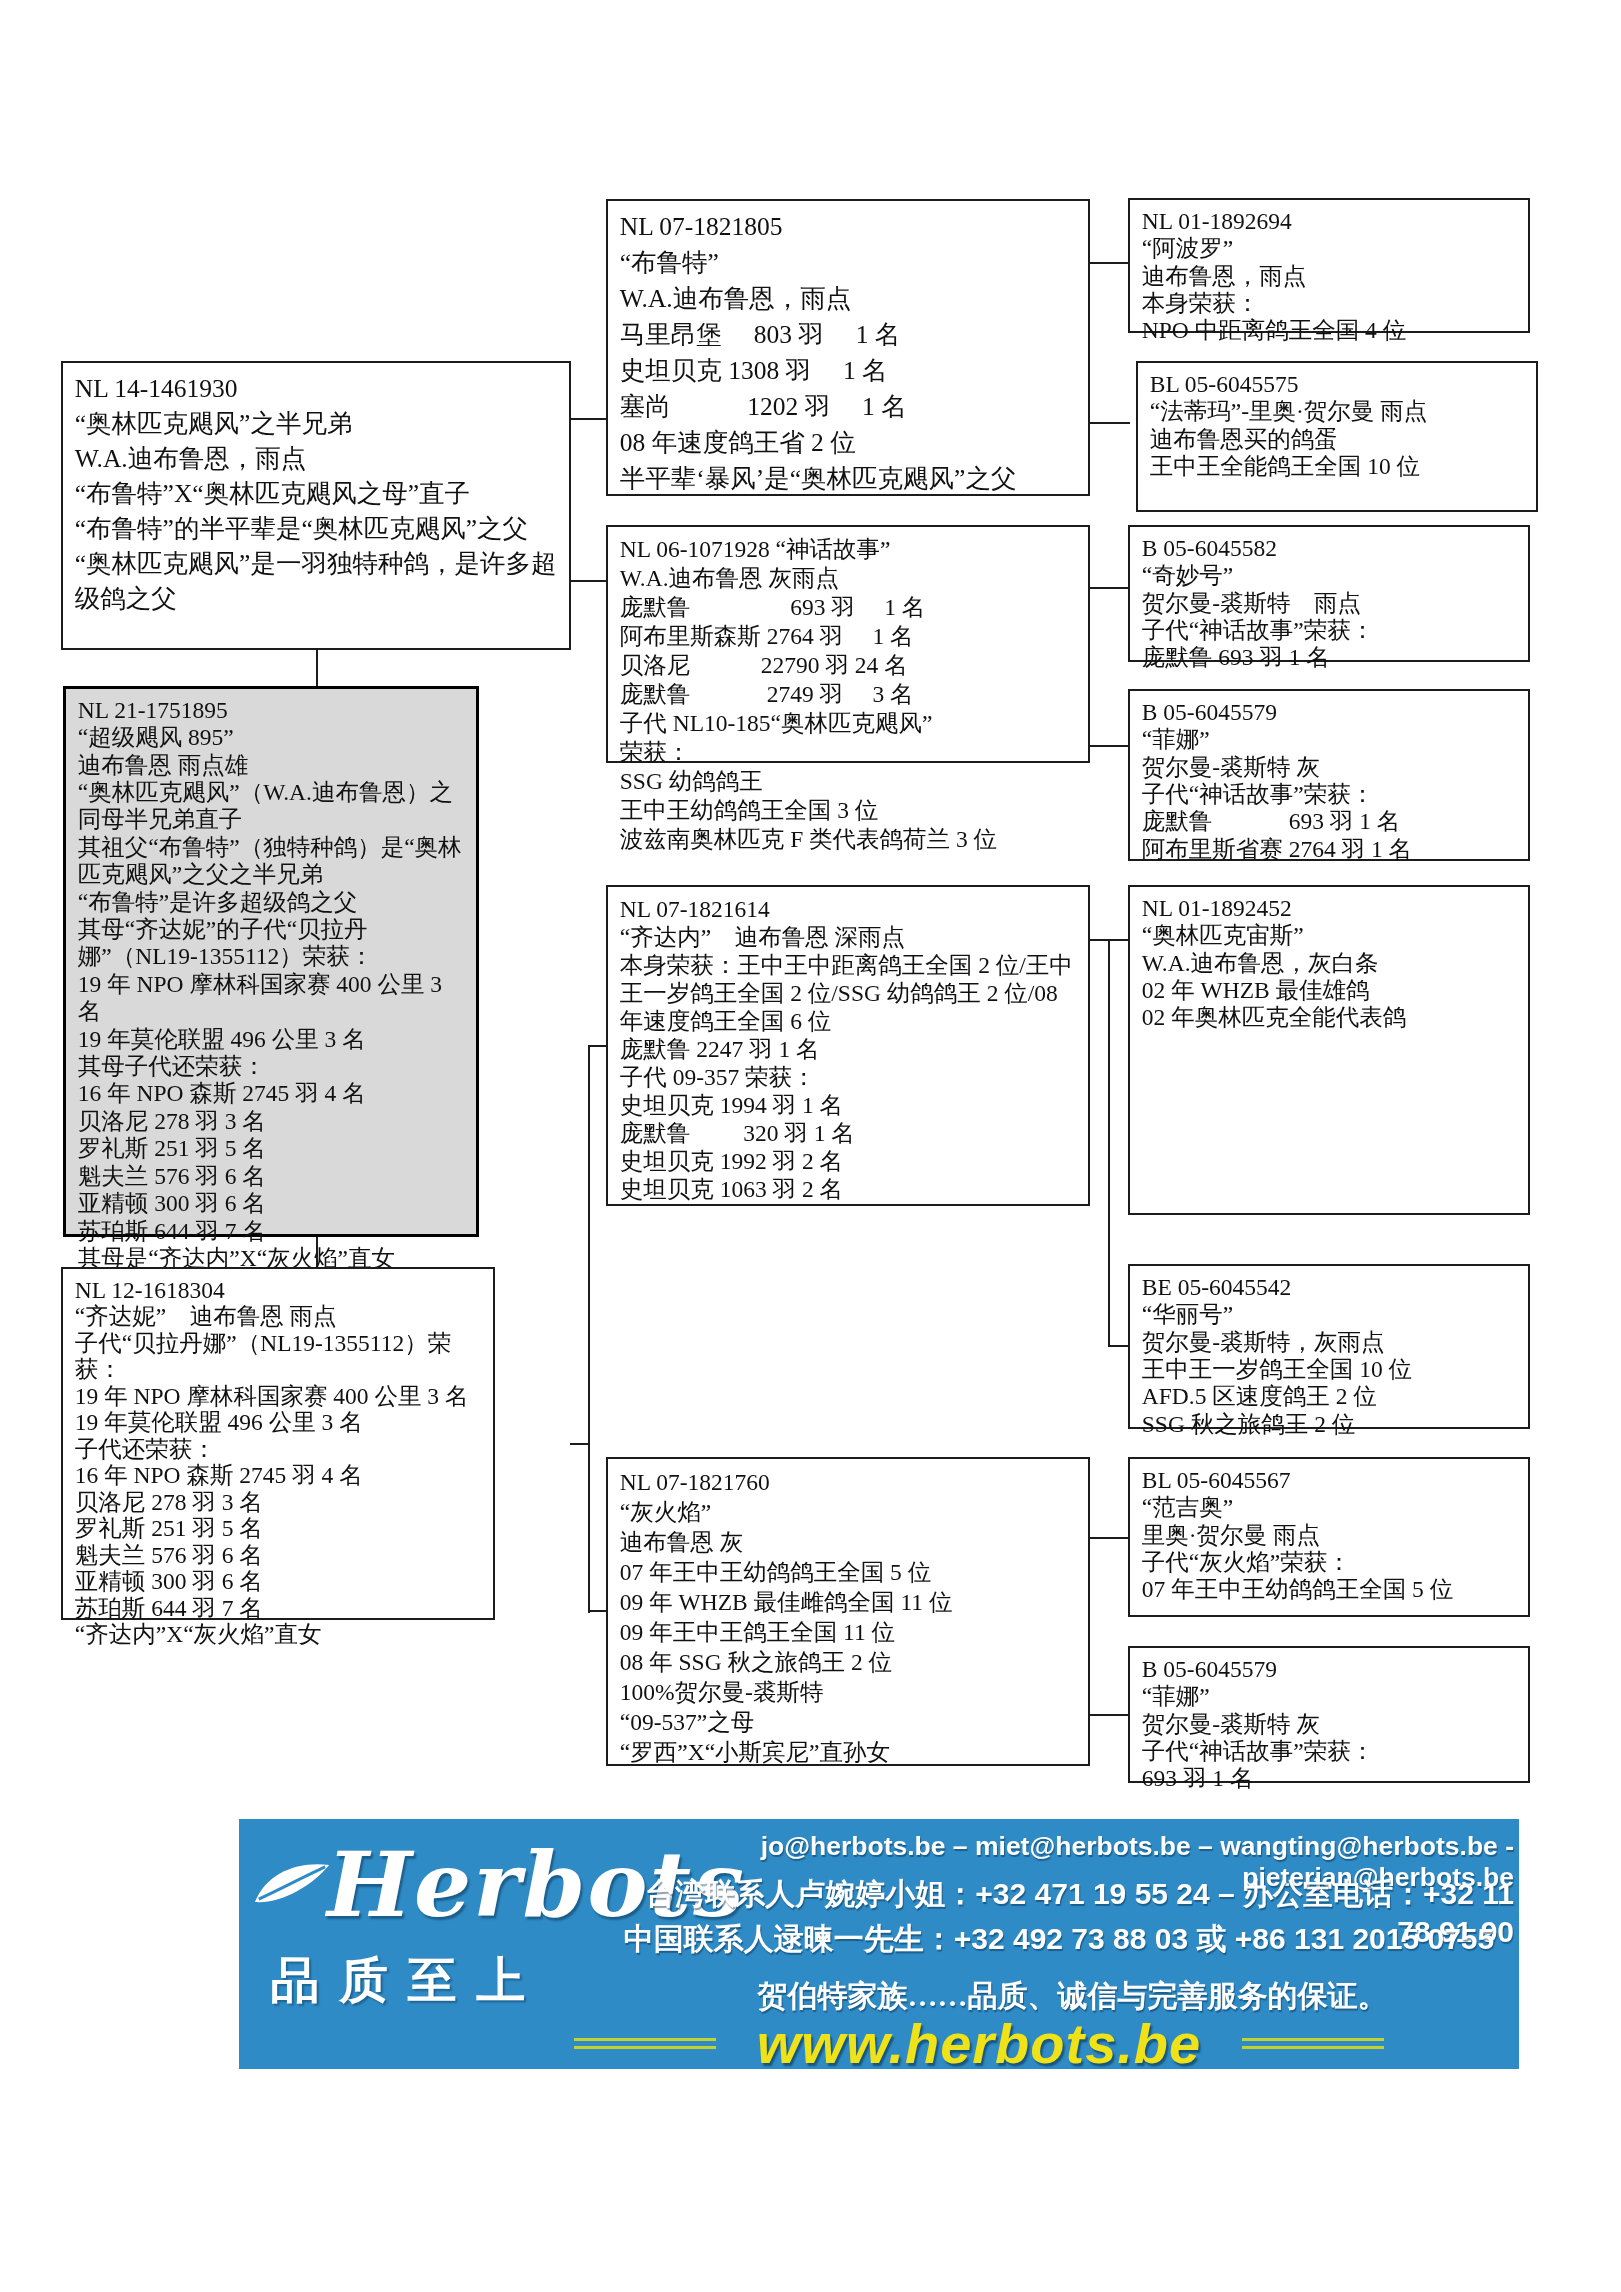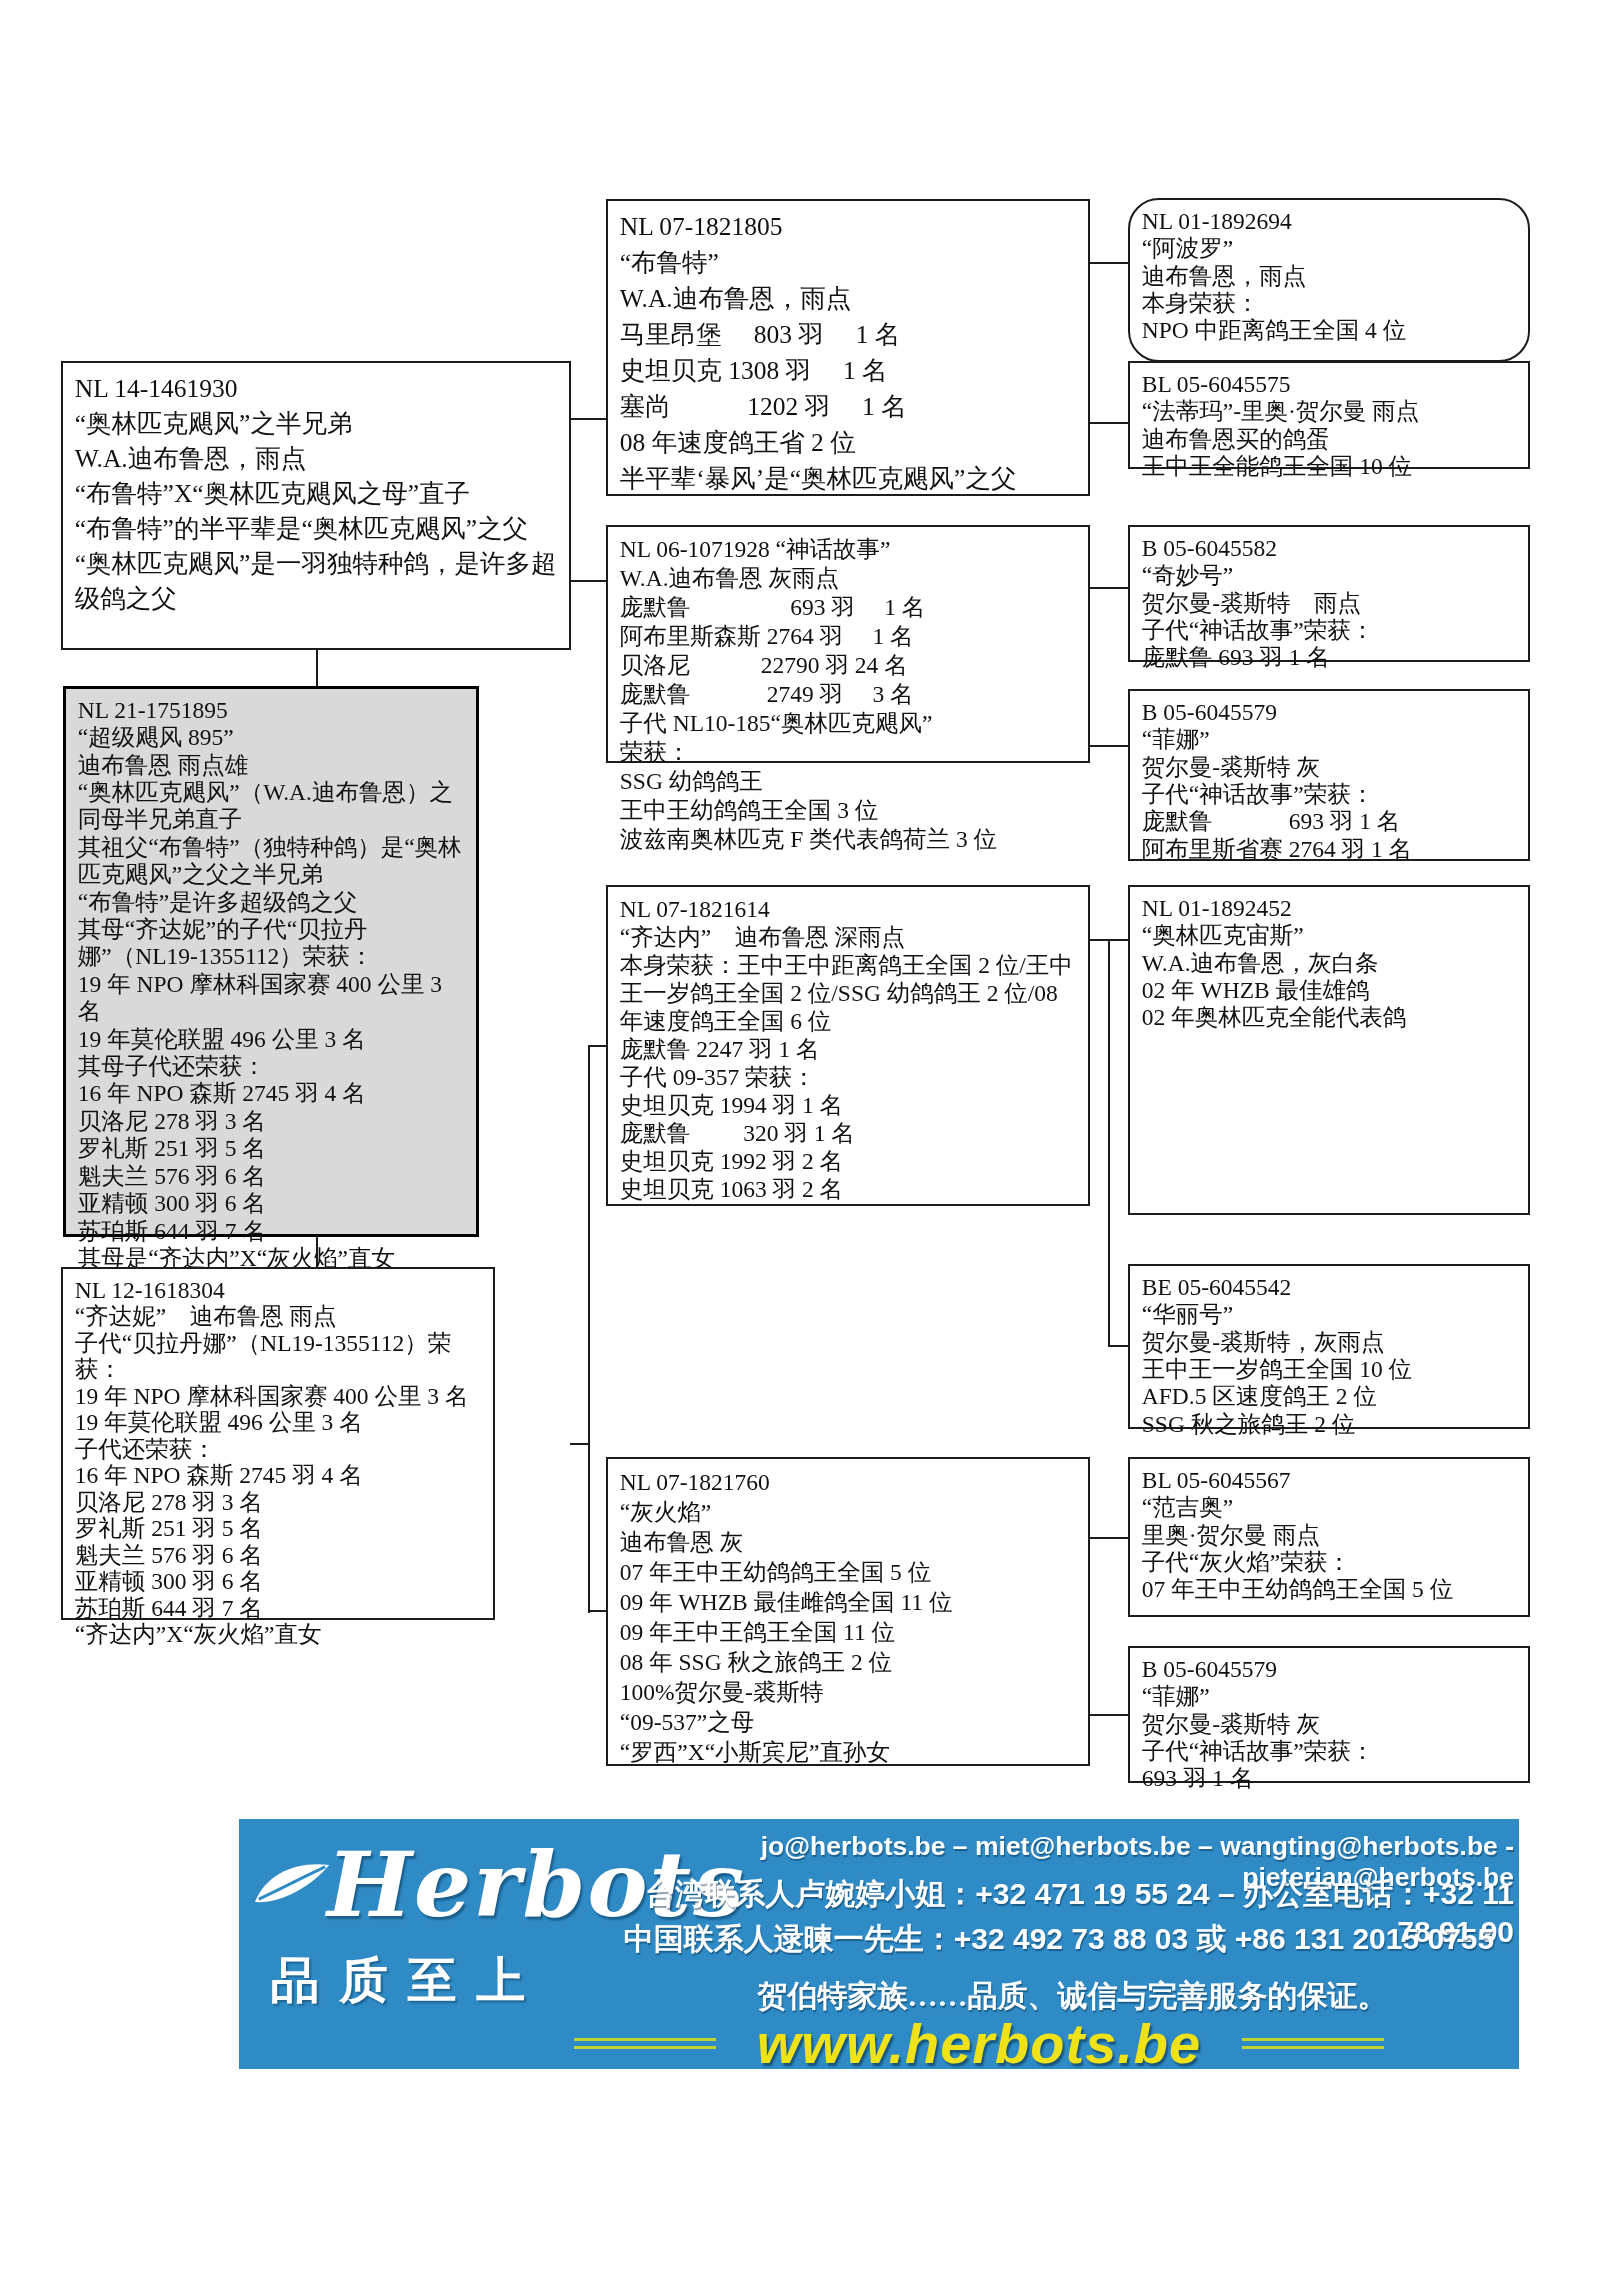--- a/index.html
+++ b/index.html
@@ -10,22 +10,22 @@
   .box .ln{white-space:pre-wrap;}
   .box-l1{left:61px;top:361px;width:510px;height:289px;font-size:25.5px;line-height:35px;}
   .box-l2{left:63px;top:686px;width:416px;height:551px;border:3.9px solid #000;background:#d9d9d9;
           font-size:23.5px;line-height:27.4px;}
   .box-l3{left:61px;top:1267px;width:434px;height:353px;font-size:23.5px;line-height:26.5px;}
   .box-m1{left:606px;top:199px;width:484px;height:297px;font-size:25.5px;line-height:36px;}
   .box-m2{left:606px;top:525px;width:484px;height:238px;line-height:29px;}
   .box-m3{left:606px;top:885px;width:484px;height:321px;line-height:28px;}
   .box-m4{left:606px;top:1457px;width:484px;height:309px;line-height:30px;}
   .box-r{left:1128px;width:402px;line-height:27.4px;}
-  .box-r1{top:198px;height:164px;border-radius:31px;}
-  .box-r2{top:361px;height:108px;}
+  .box-r1{top:198px;height:135px;}
+  .box-r2{top:361px;height:151px;margin-left:8px;}
   .box-r3{top:525px;height:137px;}
   .box-r4{top:689px;height:172px;}
   .box-r5{top:885px;height:330px;}
   .box-r6{top:1264px;height:165px;}
   .box-r7{top:1457px;height:160px;}
   .box-r8{top:1646px;height:137px;}
   .hline,.vline{position:absolute;background:#1c1c1c;}
   .hline{height:2px;}
   .vline{width:2px;}
   

